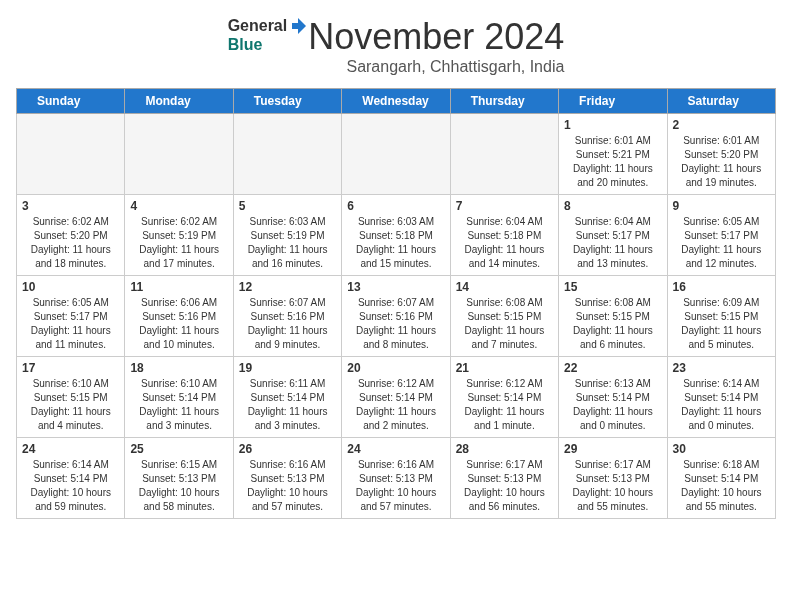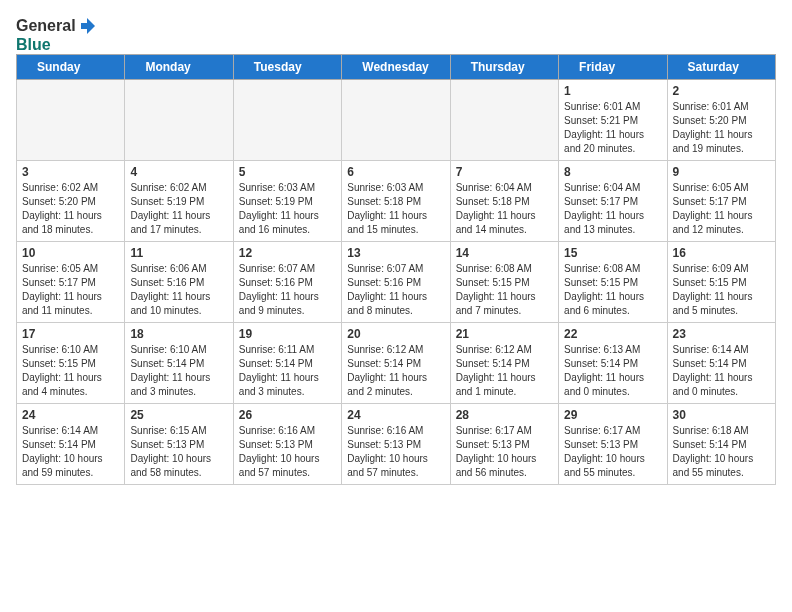--- a/index.html
+++ b/index.html
@@ -5,22 +5,23 @@
     * { box-sizing: border-box; margin: 0; padding: 0; }
     body {
       font-family: Arial, sans-serif;
       background: #fff;
       width: 792px;
       min-height: 612px;
       padding: 16px;
     }
     .header {
       display: flex;
-      justify-content: flex-start;
+      justify-content: center;
       align-items: flex-start;
+      margin-bottom: 12px;
     }
     .logo {
       display: flex;
       flex-direction: column;
       align-items: flex-start;
     }
     .title-block {
       text-align: right;
     }
     .month-title {
@@ -61,20 +62,21 @@
     .day-num {
       font-size: 12px;
       font-weight: bold;
       display: block;
       margin-bottom: 2px;
     }
     .day-info {
       font-size: 10px;
       line-height: 1.4;
       color: #333;
+      text-align: center;
     }
     .logo-row {
       display: flex;
       align-items: center;
     }
     .logo-text-general {
       font-size: 16px;
       font-weight: bold;
       color: #333;
       display: inline;
@@ -94,20 +96,24 @@
     <div class="logo-row">
       <span class="logo-text-general">General</span>
 
       <svg width="20" height="20" viewBox="0 0 20 20" style="margin-left:1px;">
         <polygon points="10,2 18,10 10,18 10,13 4,13 4,7 10,7" fill="#2277cc"></polygon>
       </svg>
     </div>
     <div>
       <span class="logo-text-blue">Blue</span>
     </div>
+  </div>
+  <div class="title-block">
+    <div class="month-title">November 2024</div>
+    <div class="location">Sarangarh, Chhattisgarh, India</div>
   </div>
 </div>
 
 <table class="calendar">
   <thead>
     <tr>
     <th>Sunday</th>
         <th>Monday</th>
         <th>Tuesday</th>
         <th>Wednesday</th>

